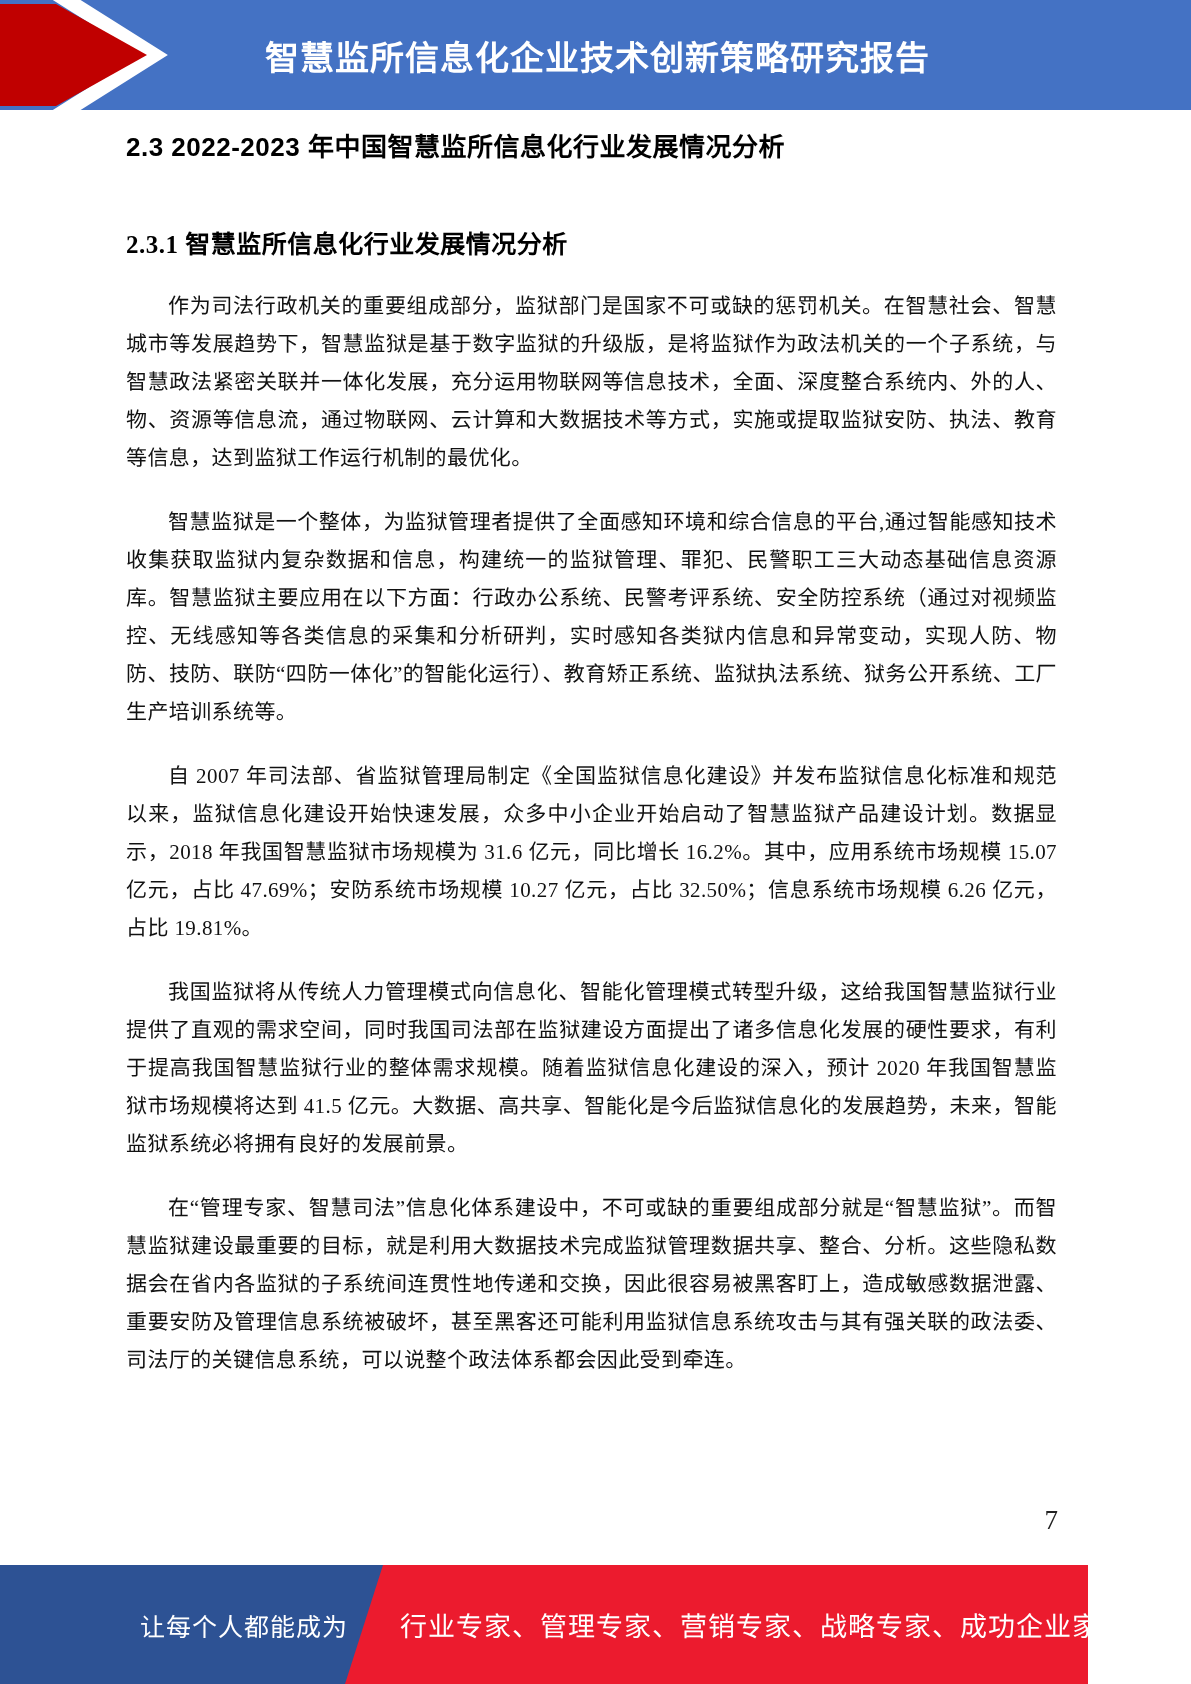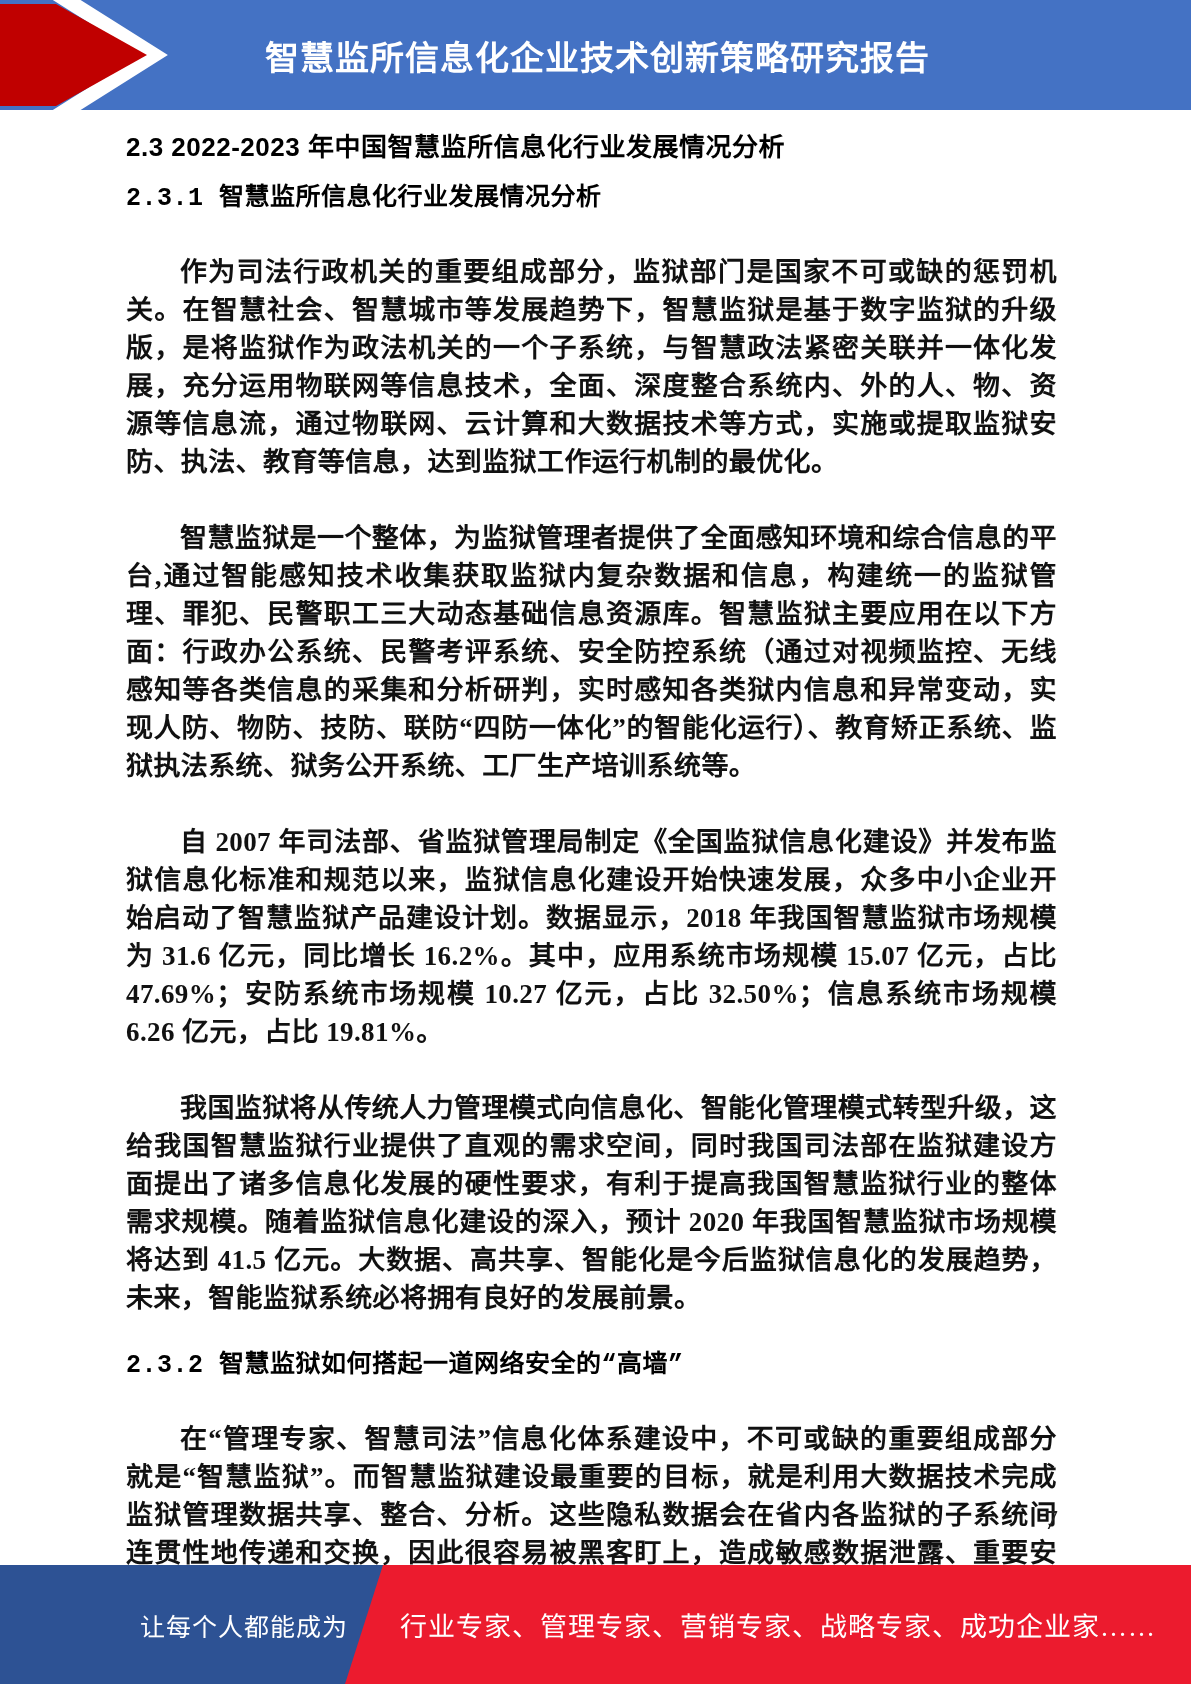--- a/index.html
+++ b/index.html
@@ -37,44 +37,43 @@
   
   .content{
     position:absolute;top:110px;left:126px;width:931px;
   }
   .h1{
     font-family:"Liberation Sans","DejaVu Sans",sans-serif;
     font-weight:700;font-size:26px;line-height:34px;
     margin:20px 0 0 0;color:#000;letter-spacing:0.5px;
   }
   .h2{
-    font-family:Liberation Mono, monospace;
+    font-family:Liberation Serif, serif;
     font-weight:700;font-size:25px;line-height:33px;
-    margin:18px 0 0 0;color:#000;letter-spacing:0.5px;
+    margin:64px 0 0 0;color:#000;letter-spacing:0.5px;
   }
   .h2.second{margin-top:32px;}
   .para{
-    font-size:27px;line-height:38px;
+    font-size:21px;line-height:38px;
     text-align:justify;text-justify:inter-ideograph;
     text-indent:2em;
-    margin:38px 0 0 0;
+    margin:26px 0 0 0;
     letter-spacing:0.4px;
-    font-weight:bold;
   }
 
   
   .page-number{
     position:absolute;top:1505px;right:133px;
     font-size:27px;color:#222;
   }
 
   
   .footer{
     position:absolute;left:0;bottom:0;
-    width:1191px;height:119px;
+    width:1088px;height:119px;
   }
   .footer-red{
     position:absolute;inset:0;
     background:var(--footer-red,#EC1B2E);
   }
   .footer-blue{
     position:absolute;inset:0;
     background:var(--footer-blue,#2D5294);
     clip-path:polygon(0 0,383px 0,345px 100%,0 100%);
   }
@@ -102,21 +101,20 @@
     <div class="banner-title">智慧监所信息化企业技术创新策略研究报告</div>
   </header>
 
   <main class="content">
     <div class="h1">2.3 2022-2023 年中国智慧监所信息化行业发展情况分析</div>
     <div class="h2">2.3.1 智慧监所信息化行业发展情况分析</div>
     <p class="para">作为司法行政机关的重要组成部分，监狱部门是国家不可或缺的惩罚机关。在智慧社会、智慧城市等发展趋势下，智慧监狱是基于数字监狱的升级版，是将监狱作为政法机关的一个子系统，与智慧政法紧密关联并一体化发展，充分运用物联网等信息技术，全面、深度整合系统内、外的人、物、资源等信息流，通过物联网、云计算和大数据技术等方式，实施或提取监狱安防、执法、教育等信息，达到监狱工作运行机制的最优化。</p>
     <p class="para">智慧监狱是一个整体，为监狱管理者提供了全面感知环境和综合信息的平台,通过智能感知技术收集获取监狱内复杂数据和信息，构建统一的监狱管理、罪犯、民警职工三大动态基础信息资源库。智慧监狱主要应用在以下方面：行政办公系统、民警考评系统、安全防控系统（通过对视频监控、无线感知等各类信息的采集和分析研判，实时感知各类狱内信息和异常变动，实现人防、物防、技防、联防“四防一体化”的智能化运行）、教育矫正系统、监狱执法系统、狱务公开系统、工厂生产培训系统等。</p>
     <p class="para">自 2007 年司法部、省监狱管理局制定《全国监狱信息化建设》并发布监狱信息化标准和规范以来，监狱信息化建设开始快速发展，众多中小企业开始启动了智慧监狱产品建设计划。数据显示，2018 年我国智慧监狱市场规模为 31.6 亿元，同比增长 16.2%。其中，应用系统市场规模 15.07 亿元，占比 47.69%；安防系统市场规模 10.27 亿元，占比 32.50%；信息系统市场规模 6.26 亿元，占比 19.81%。</p>
     <p class="para">我国监狱将从传统人力管理模式向信息化、智能化管理模式转型升级，这给我国智慧监狱行业提供了直观的需求空间，同时我国司法部在监狱建设方面提出了诸多信息化发展的硬性要求，有利于提高我国智慧监狱行业的整体需求规模。随着监狱信息化建设的深入，预计 2020 年我国智慧监狱市场规模将达到 41.5 亿元。大数据、高共享、智能化是今后监狱信息化的发展趋势，未来，智能监狱系统必将拥有良好的发展前景。</p>
-    <div class="h2 second">2.3.2 智慧监狱如何搭起一道网络安全的“高墙”</div>
     <p class="para">在“管理专家、智慧司法”信息化体系建设中，不可或缺的重要组成部分就是“智慧监狱”。而智慧监狱建设最重要的目标，就是利用大数据技术完成监狱管理数据共享、整合、分析。这些隐私数据会在省内各监狱的子系统间连贯性地传递和交换，因此很容易被黑客盯上，造成敏感数据泄露、重要安防及管理信息系统被破坏，甚至黑客还可能利用监狱信息系统攻击与其有强关联的政法委、司法厅的关键信息系统，可以说整个政法体系都会因此受到牵连。</p>
   </main>
 
   <div class="page-number">7</div>
 
   <footer class="footer">
     <div class="footer-red"></div>
     <div class="footer-blue"></div>
     <div class="footer-left-text">让每个人都能成为</div>
     <div class="footer-right-text">行业专家、管理专家、营销专家、战略专家、成功企业家……</div>

